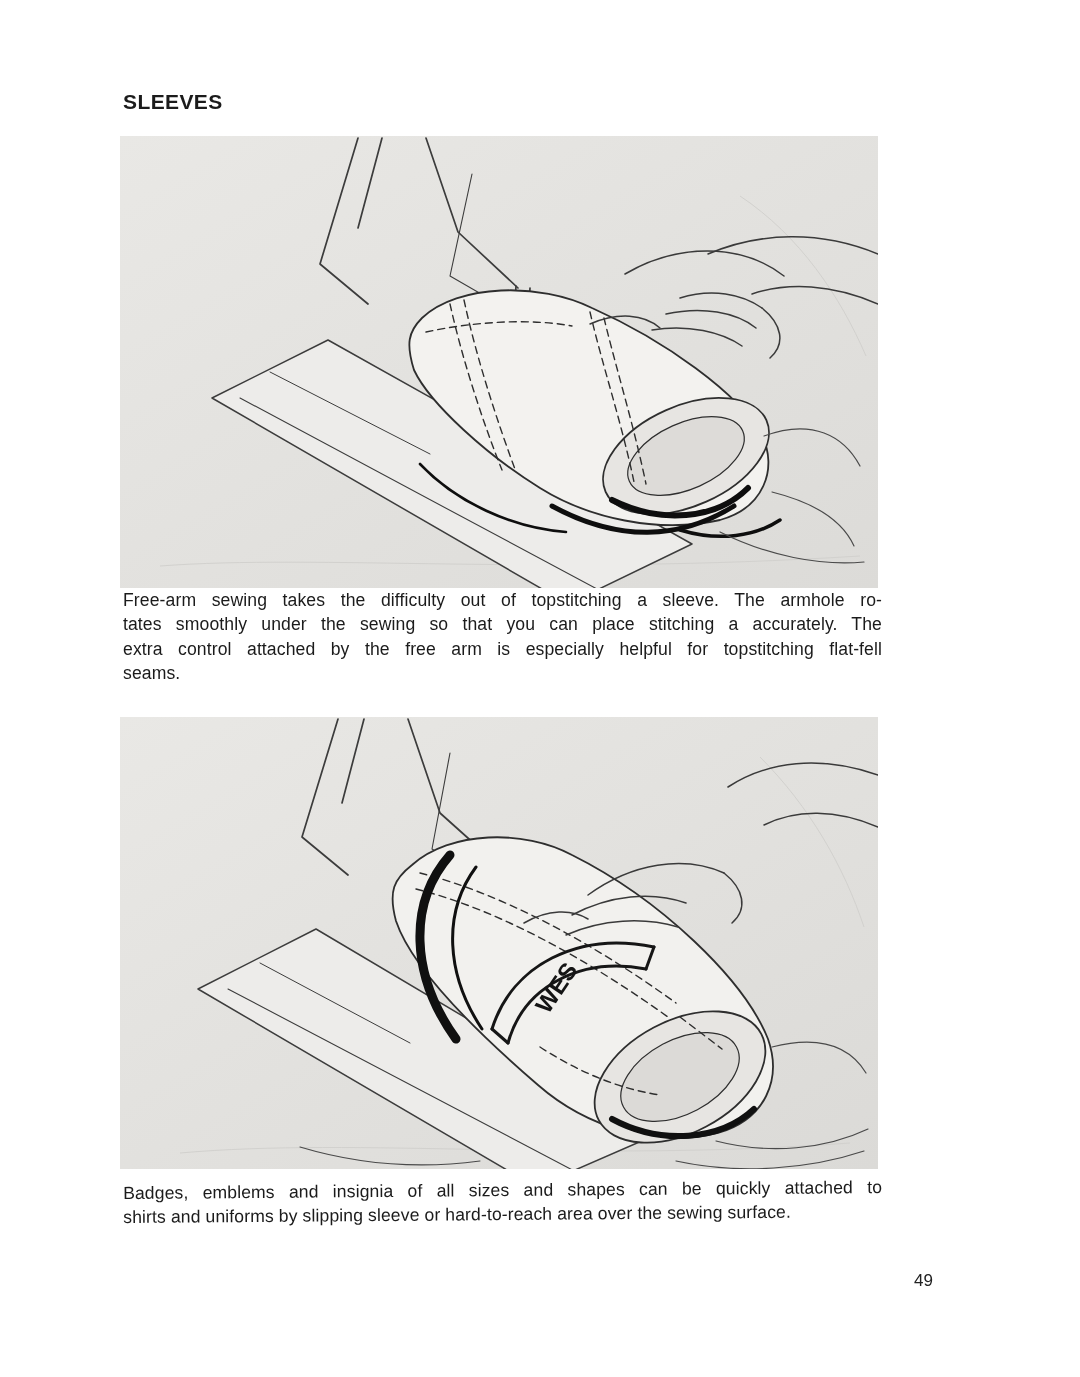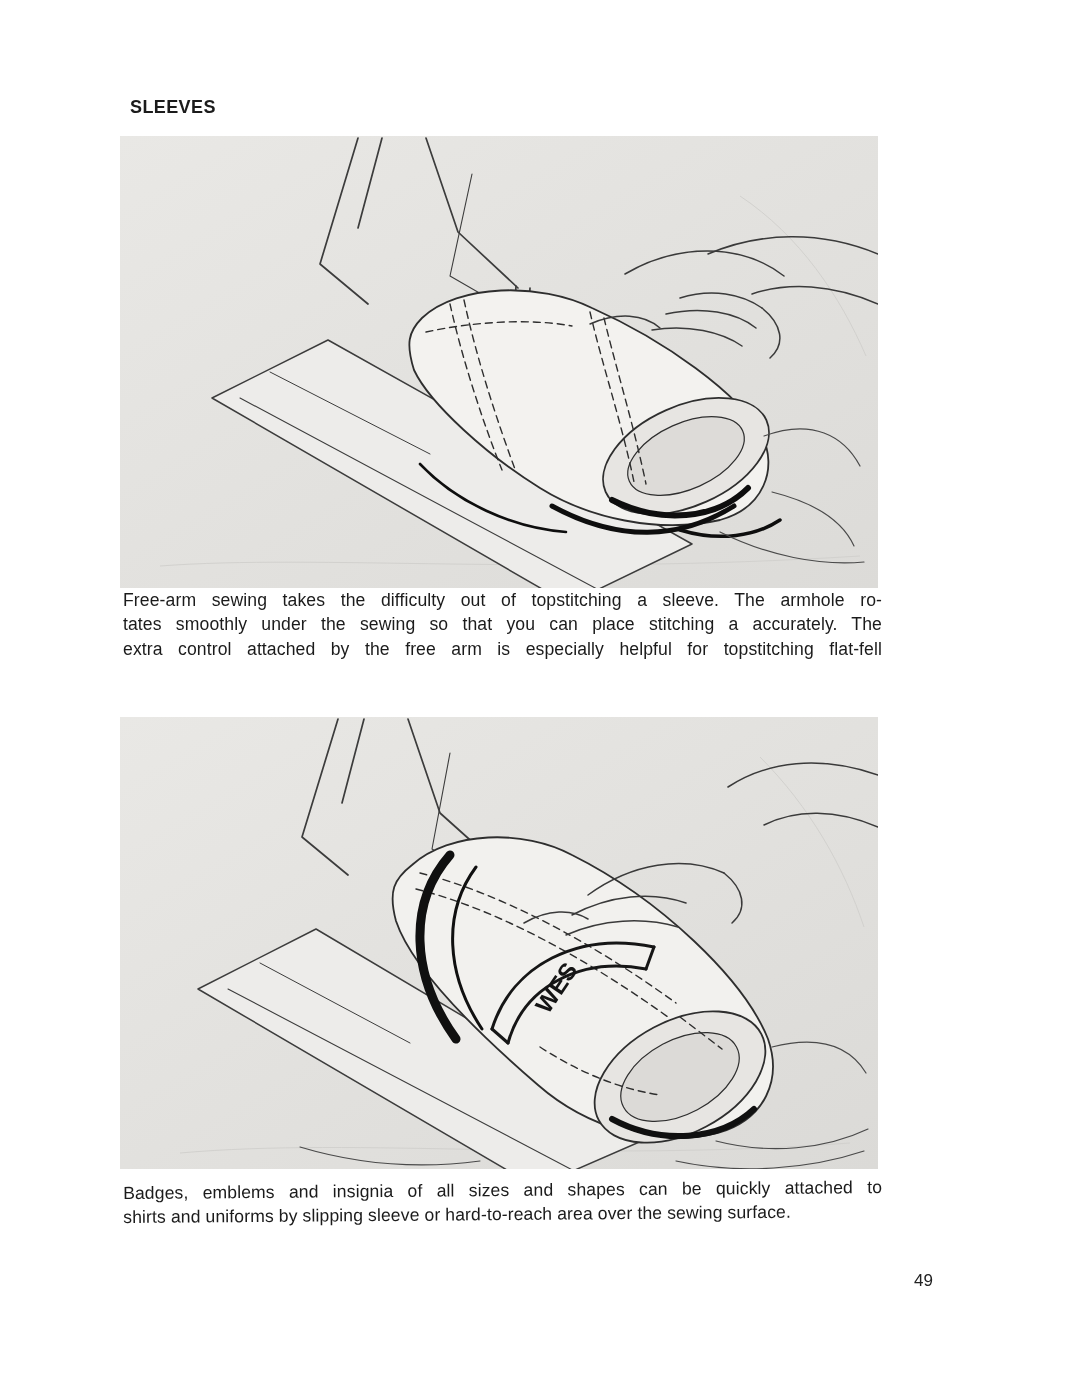--- a/index.html
+++ b/index.html
@@ -6,21 +6,21 @@
   .page{
     position:relative;
     width:1080px;height:1377px;
     background:#ffffff;
     font-family:"Liberation Sans", sans-serif;
     color:#1b1b1b;
     overflow:hidden;
   }
   .heading{
     position:absolute;left:123px;top:90px;
-    font-size:18px;font-weight:bold;letter-spacing:.4px;margin:7px;
+    font-size:21px;font-weight:bold;letter-spacing:.4px;margin:0;
   }
   .figure{
     position:absolute;left:120px;width:758px;height:452px;margin:0;
   }
   .figure svg{display:block;width:100%;height:100%;}
   #fig1{top:136px;}
   #fig2{top:717px;}
   .para{
     position:absolute;left:123px;width:759px;
     font-size:17.6px;line-height:24.3px;letter-spacing:.1px;
@@ -113,20 +113,21 @@
         <path d="M652,356 C700,368 724,388 734,410"></path>
         <path d="M600,396 C648,420 700,430 744,426"></path>
       </g>
     </svg>
   </figure>
 
   <div class="para" id="para1">
       <div class="line">Free-arm sewing takes the difficulty out of topstitching a sleeve. The armhole ro-</div>
       <div class="line">tates smoothly under the sewing so that you can place stitching a accurately. The</div>
       <div class="line">extra control attached by the free arm is especially helpful for topstitching flat-fell</div>
+      <div class="line last">seams.</div>
     </div>
 
   <figure class="figure" id="fig2">
     <svg viewBox="0 0 758 452" aria-hidden="true">
       <defs>
         <linearGradient id="g2" x1="0" y1="0" x2="1" y2="1">
           <stop offset="0" stop-color="#e9e8e5"></stop>
           <stop offset="1" stop-color="#dbdad7"></stop>
         </linearGradient>
       </defs>

